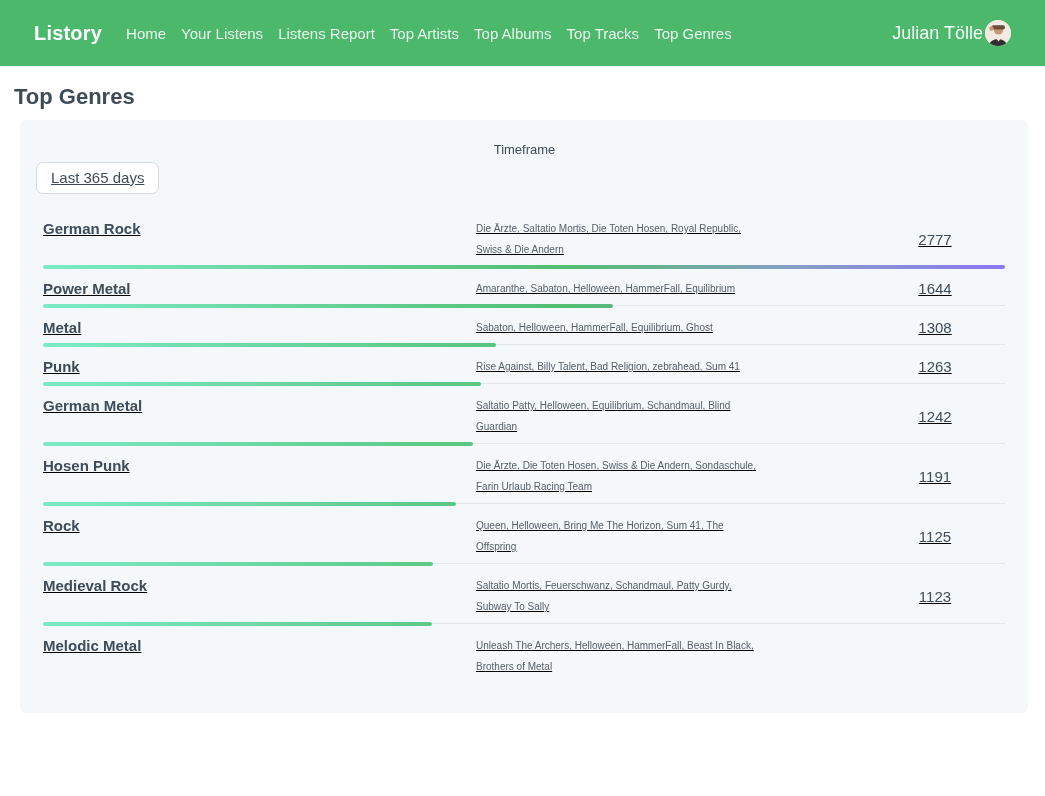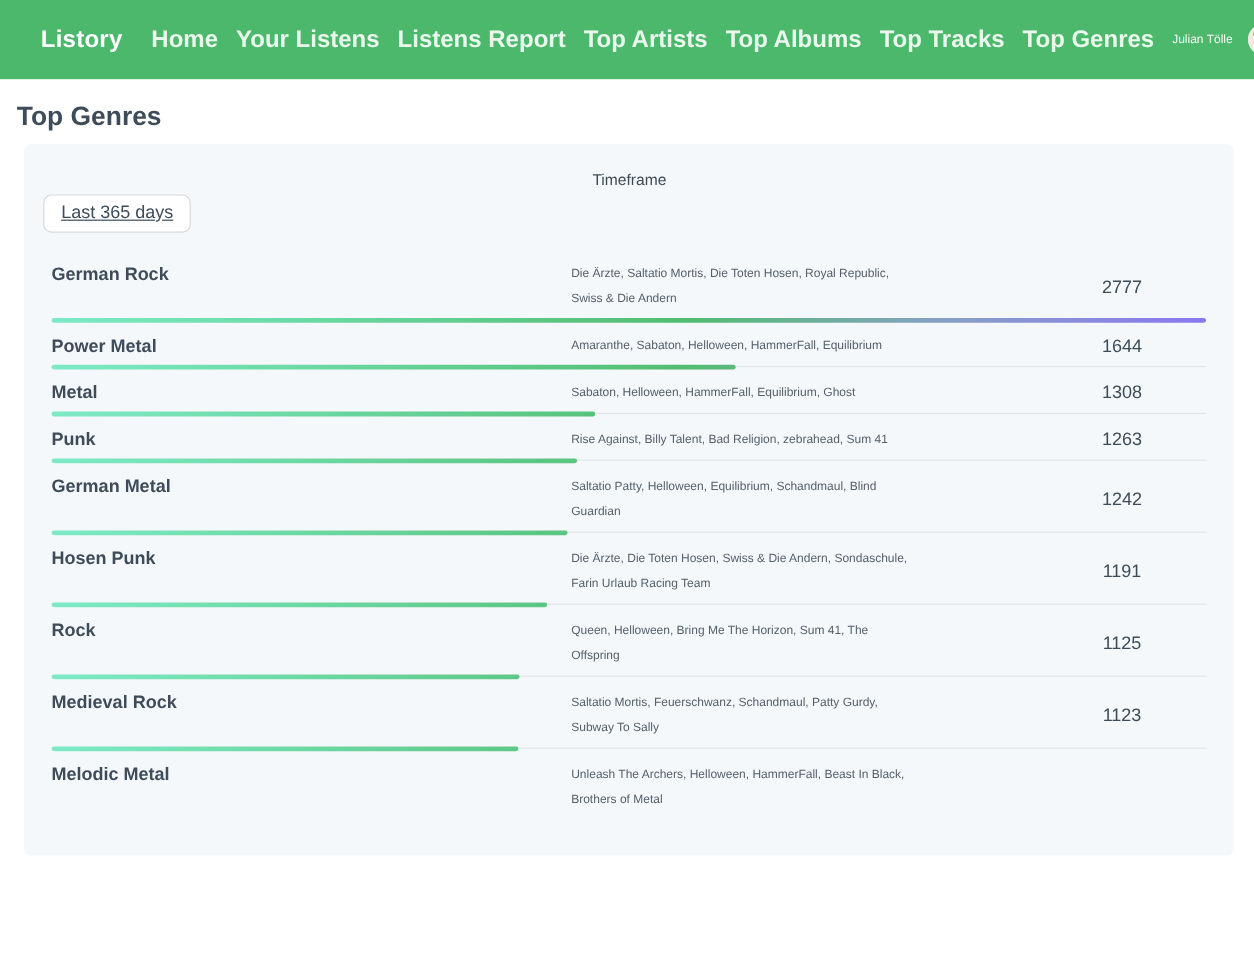--- a/index.html
+++ b/index.html
@@ -21,33 +21,32 @@
   .brand {
     font-size: 20px;
     font-weight: 700;
     color: #ffffff;
     letter-spacing: 0.2px;
     margin-right: 24px;
     cursor: pointer;
   }
   .nav-links { display: flex; align-items: center; }
   .nav-link {
-    font-size: 20px;
+    font-size: 15px;
     color: rgba(255,255,255,0.88);
     margin-right: 15px;
     padding: 4px 0;
     cursor: pointer;
     white-space: nowrap;
-    font-weight: bold;
   }
   .nav-spacer { flex: 1; }
   .user-name {
-    font-size: 10px;
+    font-size: 18px;
     color: rgba(255,255,255,0.95);
-    margin-right: 13px;
+    margin-right: 2px;
     white-space: nowrap;
   }
   .avatar {
     width: 26px; height: 26px;
     border-radius: 50%;
     overflow: hidden;
     background: #f1ebe2;
     flex: none;
     cursor: pointer;
   }
@@ -90,20 +89,21 @@
   }
 
   
   .genres { margin: 18px 7px 0 7px; }
   .genre-row {
     position: relative;
     display: grid;
     grid-template-columns: 433px 290px 1fr 140px;
     align-items: start;
     padding: 6px 0 12px 0;
+    text-decoration: underline;
   }
   .genre-name {
     font-size: 15px;
     font-weight: 700;
     color: #3e4c59;
     line-height: 21px;
   }
   .genre-artists {
     font-size: 10px;
     color: #55606b;

